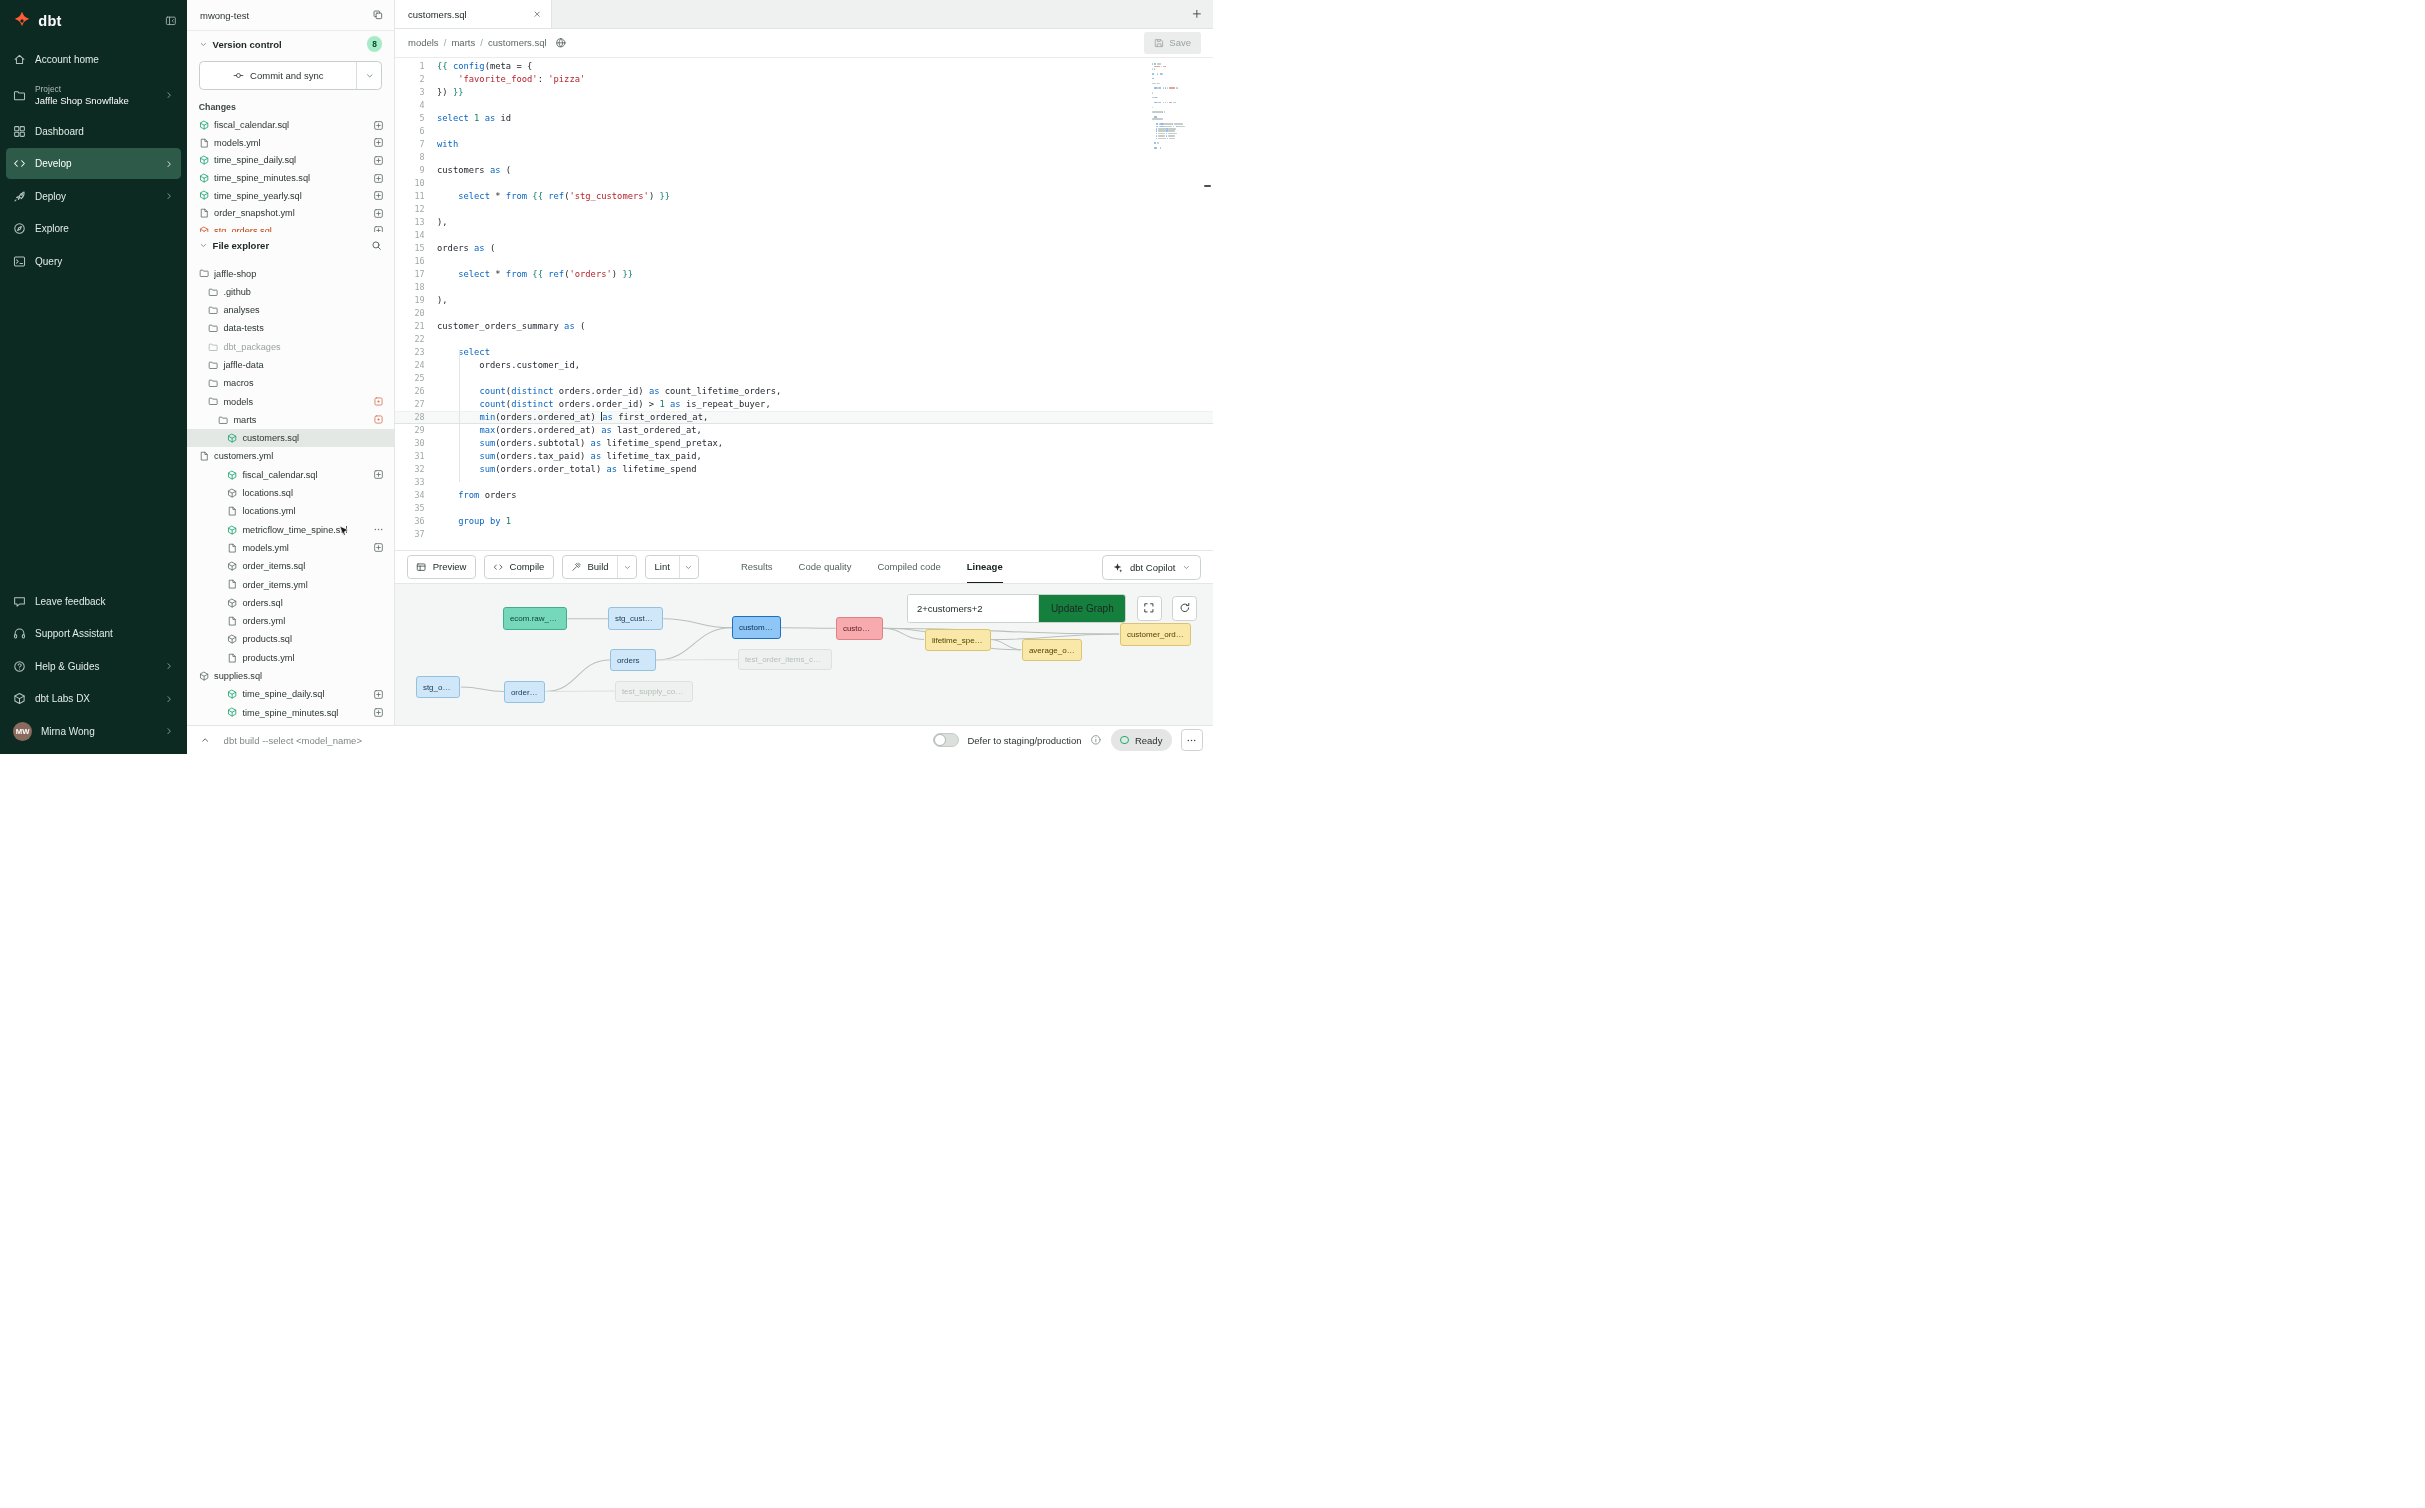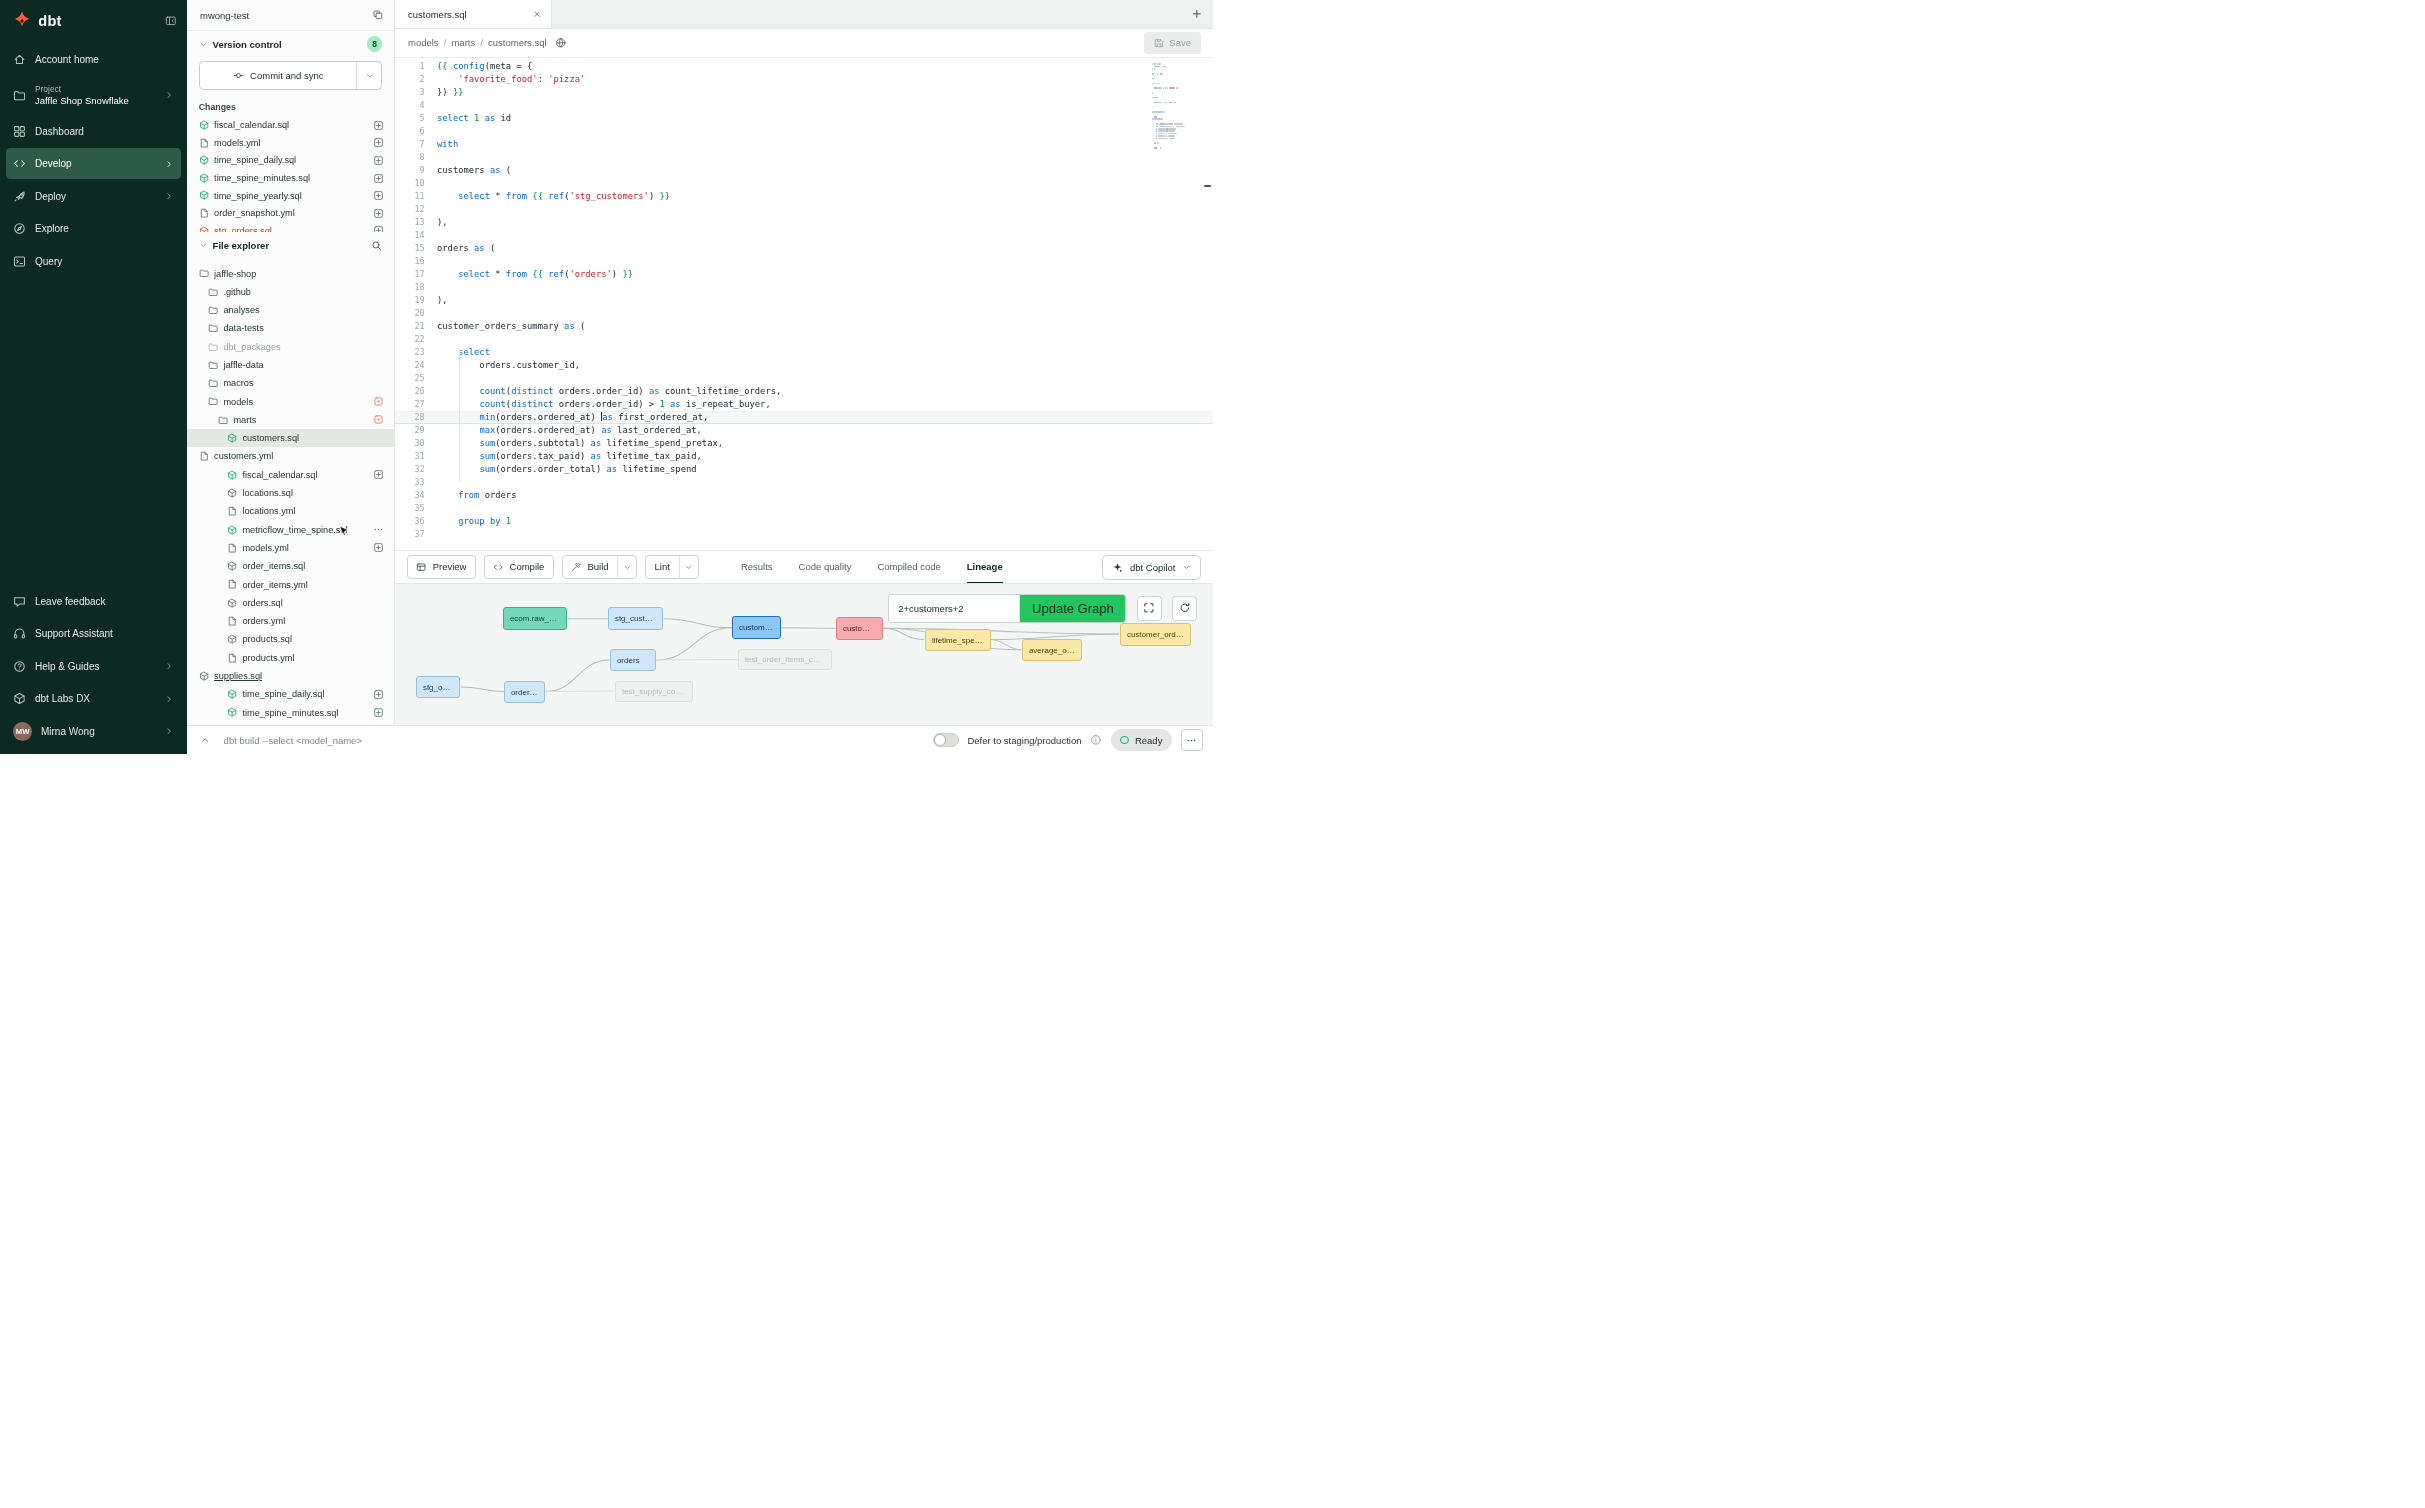--- a/index.html
+++ b/index.html
@@ -123,22 +123,22 @@
 
 .lineage{height:141px;position:relative;background:#f4f6f5;overflow:hidden;flex:none}
 .lin-svg{position:absolute;left:0;top:0}
 .lin-node{position:absolute;border-radius:2.9px;border:0.7px solid;font-size:8px;display:flex;align-items:center;
   padding:0 5.9px;white-space:nowrap;overflow:hidden;cursor:pointer;font-weight:500}
 .lin-node span{overflow:hidden;text-overflow:ellipsis}
 .lin-controls{position:absolute;top:9.5px;right:16px;display:flex;align-items:center;gap:10.3px}
 .lin-search{display:flex;height:29px;border:0.7px solid #ccd3cf;border-radius:2.9px;background:#fff;overflow:hidden}
 .lin-input{width:130px;border:none;outline:none;padding:0 8.8px;font-size:9.5px;color:#1c2623;background:#fff;
   font-family:"Liberation Sans",sans-serif}
-.lin-update{border-left:0.7px solid #dde2df;padding:0 11.7px;display:flex;align-items:center;font-size:13px;
-  color:#1c2623;cursor:pointer;background:#22c55e}
+.lin-update{border-left:0.7px solid #dde2df;padding:0 11.7px;display:flex;align-items:center;font-size:10px;
+  color:#1c2623;cursor:pointer;background:#15803d}
 .lin-iconbtn{width:25px;height:25px;border:0.7px solid #ccd3cf;border-radius:3.7px;background:#fff;
   display:flex;align-items:center;justify-content:center;color:#2b3431;cursor:pointer}
 .lin-iconbtn .icon{width:11.7px;height:11.7px}
 
 
 .statusbar{height:29px;background:#fff;border-top:0.7px solid #e2e6e4;display:flex;align-items:center;
   padding:0 10.3px 0 8.8px;gap:8.8px;flex:none}
 .sb-exp{width:19px;height:19px;display:flex;align-items:center;justify-content:center;color:#3c4744;cursor:pointer}
 .sb-exp .icon{width:10.3px;height:10.3px}
 .sb-cmd{font-size:9.5px;color:#7e8884;cursor:text}
@@ -705,21 +705,21 @@
             </div>
             <div class="file-row tree-row" style="padding-left: 40px;">
               <span class="icon ficon">
                 <svg viewBox="0 0 16 16" fill="none" stroke="currentColor" stroke-width="1.25" stroke-linecap="round" stroke-linejoin="round">
                   <path d="M4.1 1.9h5.3L12.9 5.4V14.1H4.1z"></path>
                   <path d="M9.2 2v3.4h3.5"></path>
                 </svg>
               </span>
               <span class="fname">products.yml</span>
             </div>
-            <div class="file-row tree-row" style=" text-decoration: underline;">
+            <div class="file-row tree-row" style="">
               <span class="icon ficon">
                 <svg viewBox="0 0 16 16" fill="none" stroke="currentColor" stroke-width="1.25" stroke-linecap="round" stroke-linejoin="round">
                   <path d="M8 1.9 13.7 5v6L8 14.1 2.3 11V5z"></path>
                   <path d="M2.4 5.1 8 8.1l5.6-3M8 8.1v5.9"></path>
                 </svg>
               </span>
               <span class="fname">supplies.sql</span>
             </div>
             <div class="file-row tree-row" style="padding-left: 40px;">
               <span class="icon ficon green">

